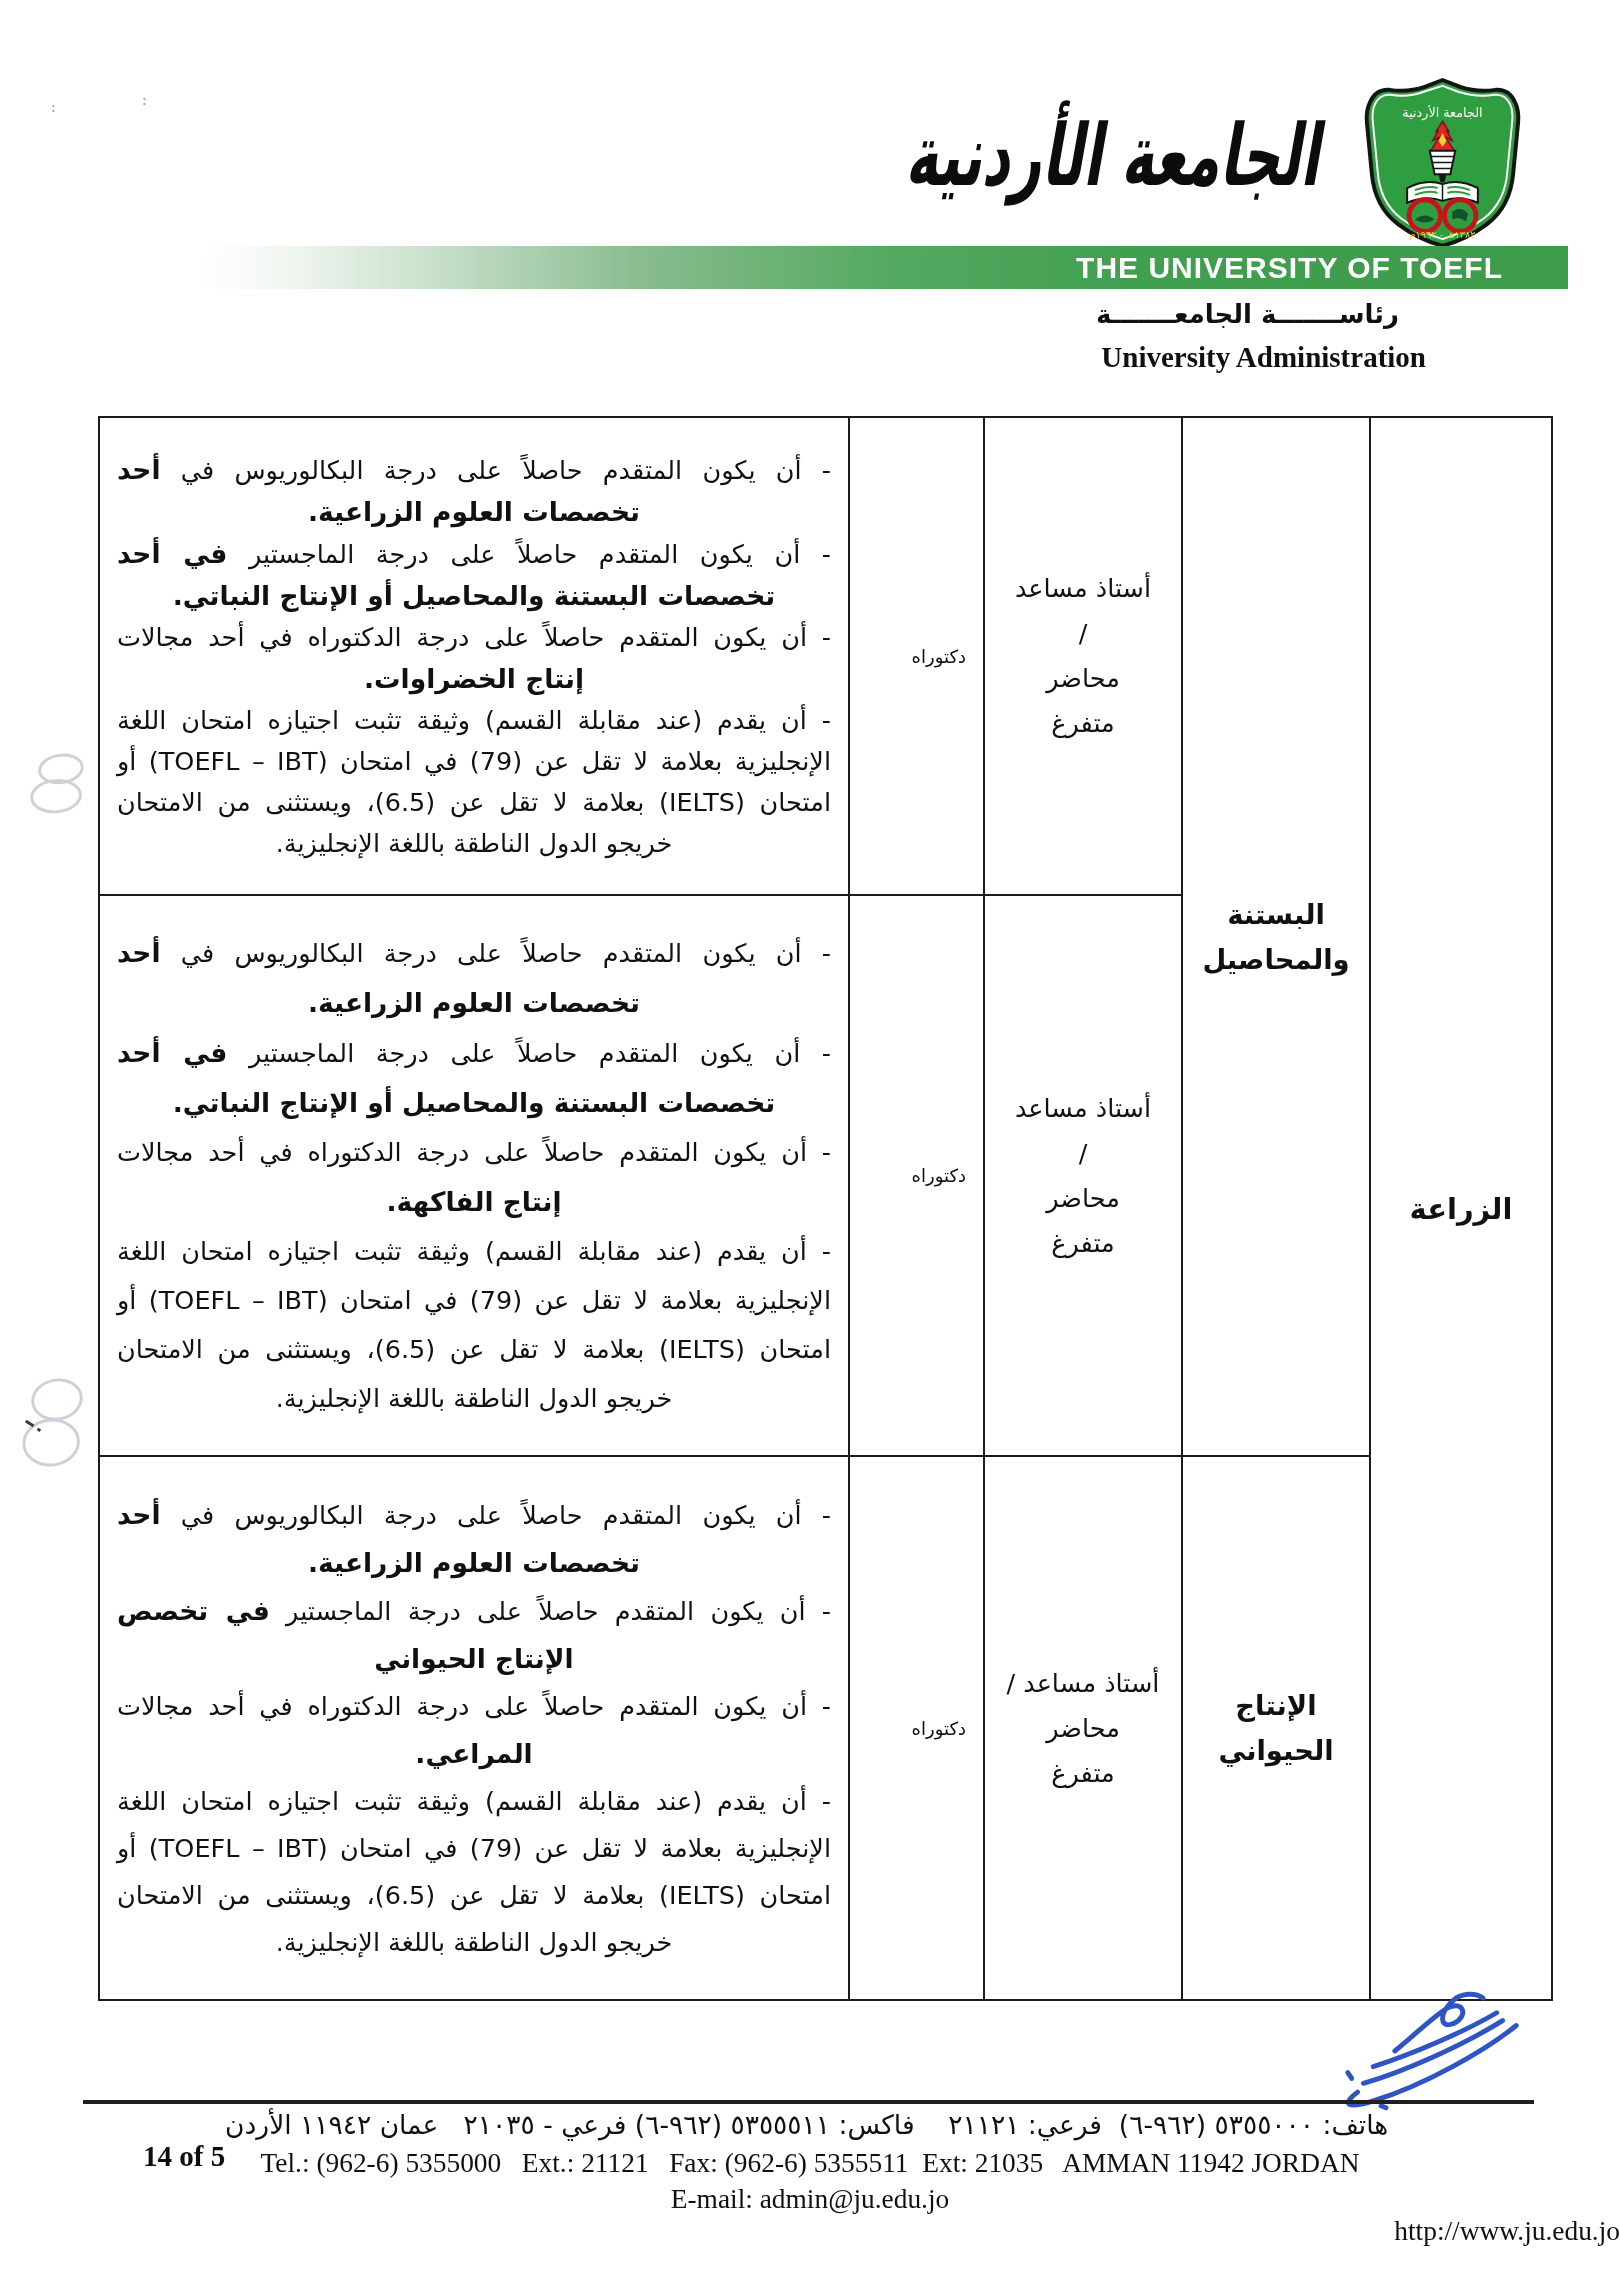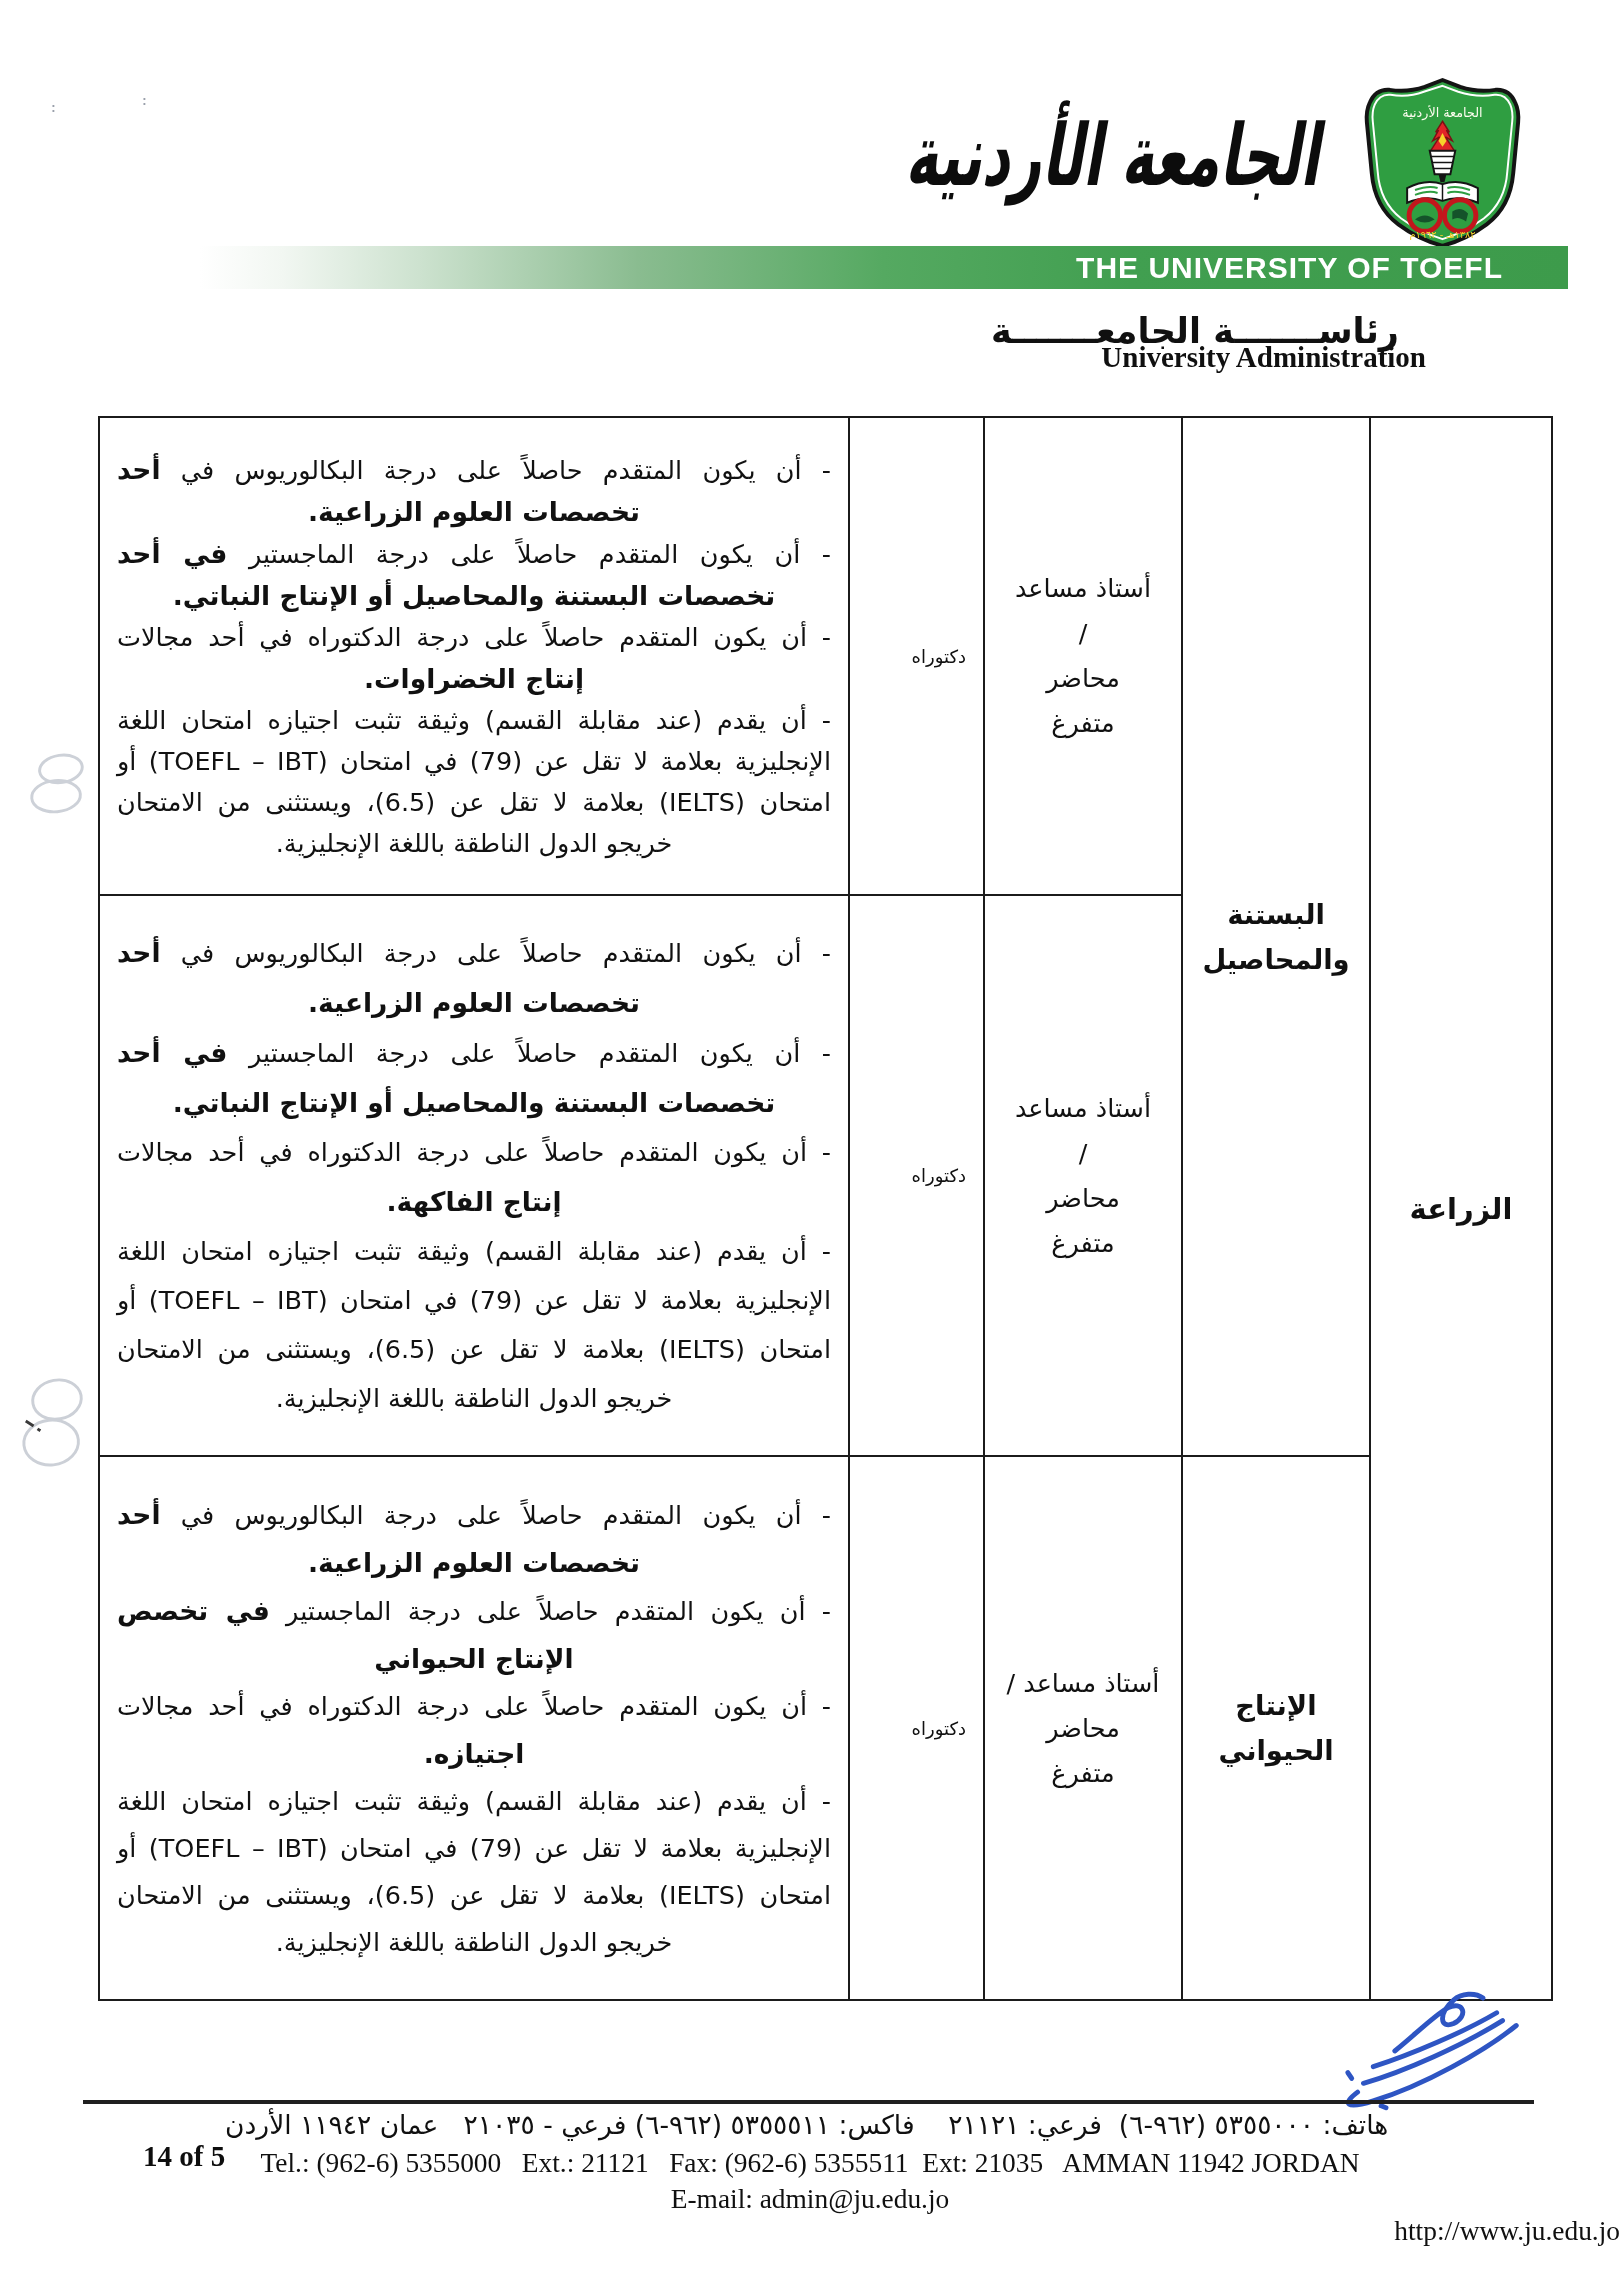--- a/index.html
+++ b/index.html
@@ -18,22 +18,22 @@
   .banner{
     position:absolute;left:200px;top:246px;width:1368px;height:43px;
     background:linear-gradient(90deg,#ffffff 0%,#f2f7f2 6%,#cde2cf 16%,#8abc90 32%,#55a961 50%,#419f50 68%,#3d9b4b 100%);
     display:flex;align-items:center;justify-content:flex-end;
   }
   .banner-text{
     font-family:"Liberation Sans",sans-serif;font-weight:700;font-size:30px;color:#ffffff;
     padding-right:65px;letter-spacing:1px;white-space:nowrap;
   }
   .admin-ar{
-    position:absolute;right:221px;top:311px;width:490px;text-align:right;
-    font-size:35px;font-weight:700;color:#101010;white-space:nowrap;direction:rtl;
+    position:absolute;right:221px;top:299px;width:490px;text-align:right;
+    font-size:26px;font-weight:700;color:#101010;white-space:nowrap;direction:rtl;
   }
   .admin-en{
     position:absolute;right:194px;top:341px;width:490px;text-align:right;
     font-family:"Liberation Serif",serif;font-weight:700;font-size:29px;color:#101010;white-space:nowrap;
   }
   
   .colon-mark{position:absolute;color:#9aa0ab;font-size:14.7px;font-family:"DejaVu Sans Mono",monospace;}
   .artifact-svg{position:absolute;}
   
   table.main{
@@ -162,21 +162,21 @@
   <tr class="r3" style="height:544px;">
     <td class="dept">الإنتاج
 الحيواني</td>
     <td class="rank">أستاذ مساعد /
 محاضر
 متفرغ</td>
     <td class="degree">دكتوراه</td>
     <td class="req">
           <div class="req-item"><span>- أن يكون المتقدم حاصلاً على درجة البكالوريوس في </span><span class="b">أحد تخصصات العلوم الزراعية.</span></div>
           <div class="req-item"><span>- أن يكون المتقدم حاصلاً على درجة الماجستير </span><span class="b">في تخصص الإنتاج الحيواني</span></div>
-          <div class="req-item"><span>- أن يكون المتقدم حاصلاً على درجة الدكتوراه في أحد مجالات </span><span class="b">اجتيازه.</span></div>
+          <div class="req-item"><span>- أن يكون المتقدم حاصلاً على درجة الدكتوراه في أحد مجالات </span><span class="b">المراعي.</span></div>
           <div class="req-item"><span>- أن يقدم (عند مقابلة القسم) وثيقة تثبت اجتيازه امتحان اللغة الإنجليزية بعلامة لا تقل عن (79) في امتحان (TOEFL – IBT) أو امتحان (IELTS) بعلامة لا تقل عن (6.5)، ويستثنى من الامتحان خريجو الدول الناطقة باللغة الإنجليزية.</span></div>
         </td>
   </tr>
 </tbody>
   </table>
 
 <svg class="signature-svg" width="191" height="123" viewBox="0 0 195 125">
   <g fill="none" stroke="#2e55c3" stroke-width="5" stroke-linecap="round">
     <path d="M20 106 C4 118 8 124 36 115 C88 99 150 64 182 38"></path>
     <path d="M26 97 C68 85 128 58 168 33"></path>

